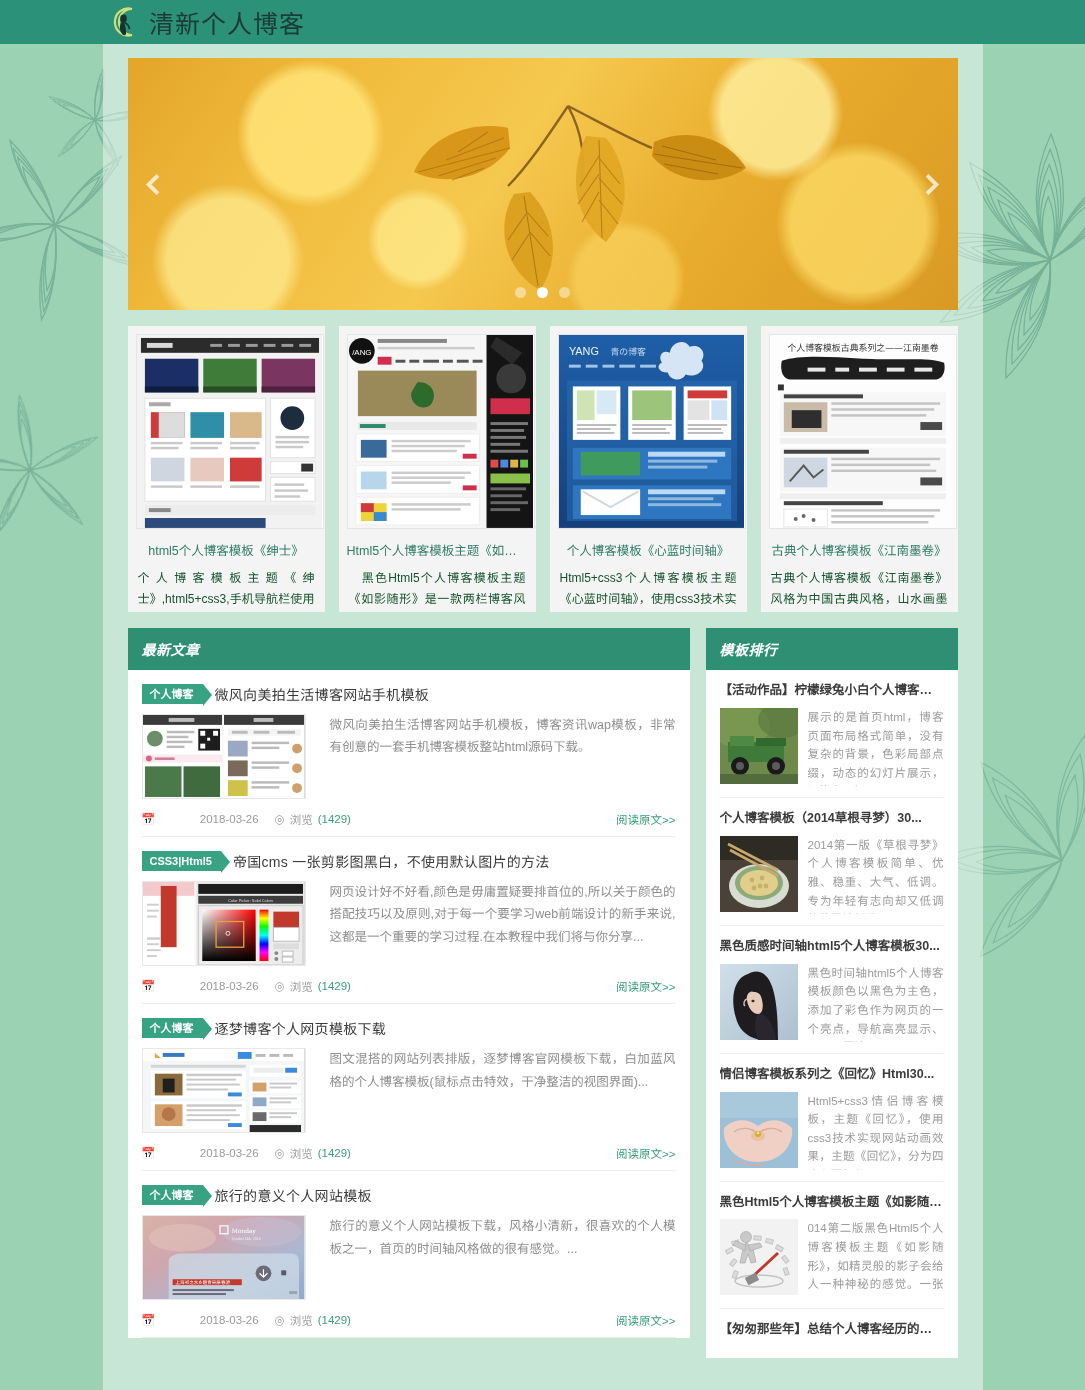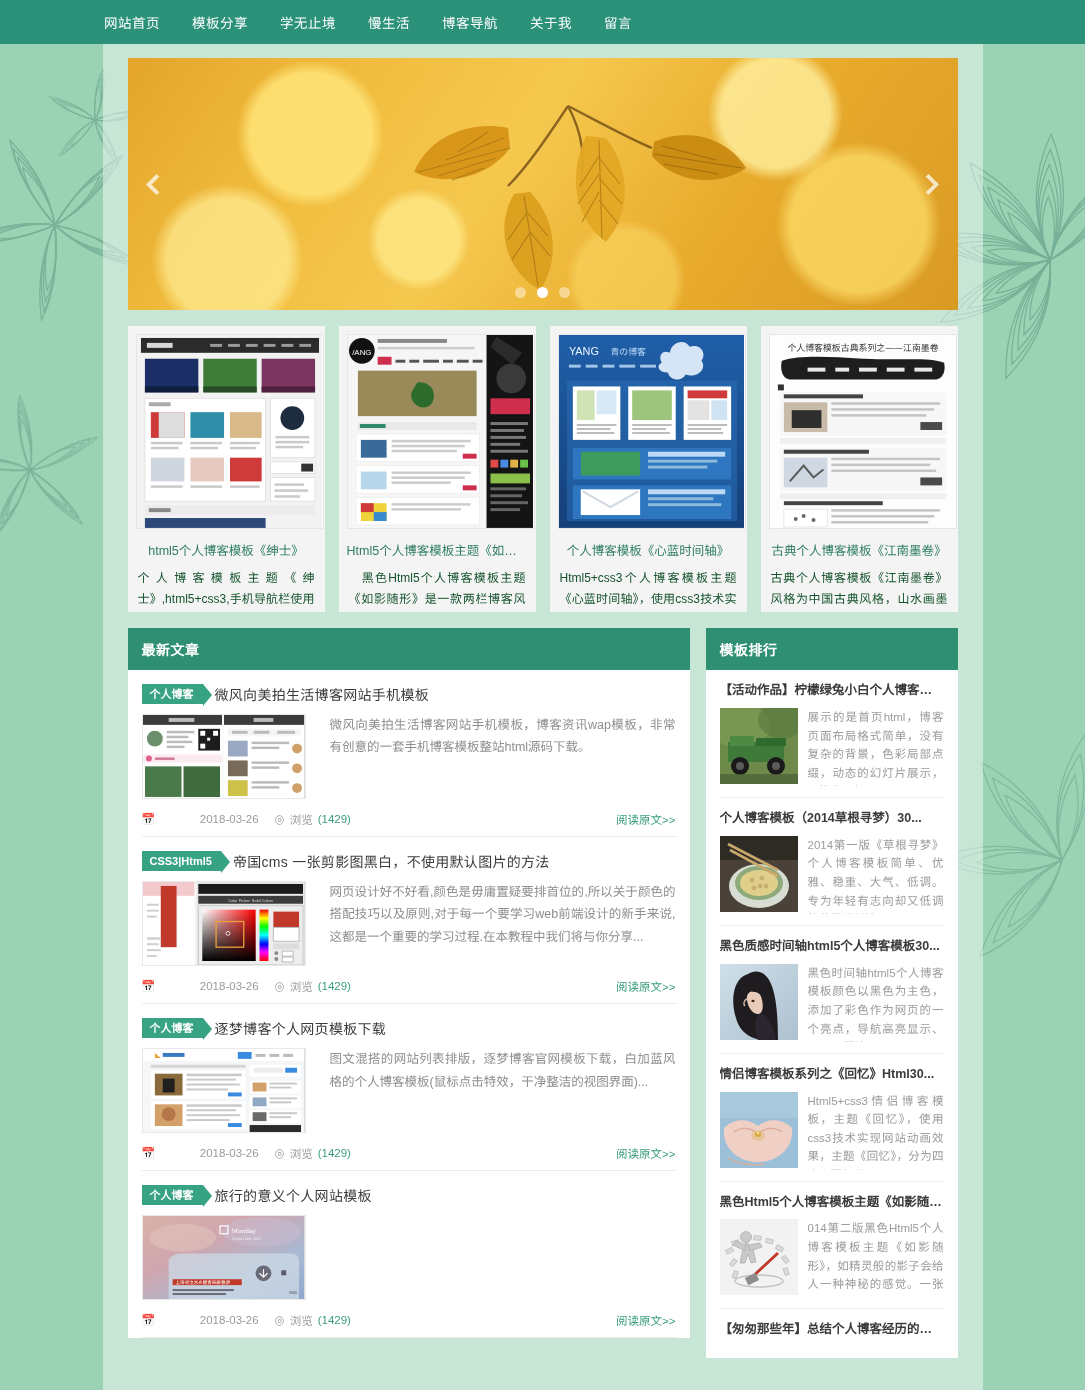--- a/index.html
+++ b/index.html
@@ -109,21 +109,21 @@
     padding:0 2px; overflow:hidden;
   }
 
   
   .lower{ width:830px; margin:16px auto 0; display:flex; gap:16px; }
   .col-main{ width:562px; }
   .col-side{ width:252px; }
 
   .panel-head{
     background:#2f8f72; color:#fff; font-size:14px; font-weight:bold;
-    padding:11px 14px; letter-spacing:.5px;
+    padding:11px 14px; letter-spacing:.5px;font-style:italic;
   }
   .panel-body{ background:#fff; padding:0 14px; }
 
   
   .article{ padding:14px 0 9px; border-bottom:1px solid #ececec; }
   .art-head{ display:flex; align-items:center; gap:12px; }
   .tag{
     position:relative; background:#38a383; color:#fff;
     font-size:11px; font-weight:bold; padding:4px 9px 4px 8px;
     line-height:1.1; white-space:nowrap;
@@ -272,29 +272,31 @@
         <path d="M0,0 C -28,-26 -64,-42 -108,-40 C -80,-11 -40,4 0,0 Z"></path>
         <path d="M0,0 C -24,-21 -55,-35 -92,-33 C -68,-9 -34,3 0,0 Z"></path>
         <path d="M0,0 C -20,-16 -44,-27 -74,-25 C -54,-7 -27,2 0,0 Z"></path>
       </g>
   </g>
 </svg>
 
 <div class="wrapframe"></div>
 
 <header class="topbar">
-  <nav class="nav">
-    <a href="#">网站首页</a>
-    <a href="#">模板分享</a>
-    <a href="#">学无止境</a>
-    <a href="#">慢生活</a>
-    <a href="#">博客导航</a>
-    <a href="#">关于我</a>
-    <a href="#">留言</a>
-  </nav>
+  <div class="brand">
+    <span class="logo-moon">
+      <svg width="34" height="34" viewBox="0 0 34 34">
+        <path d="M24 4 A13.5 13.5 0 1 0 24 30 A11.5 11.5 0 1 1 24 4 Z" fill="none" stroke="#cfe07a" stroke-width="2.2"></path>
+        <ellipse cx="15.5" cy="13.5" rx="3.3" ry="3.9" fill="#16332f"></ellipse>
+        <path d="M14 17 C 11 20, 11.5 25, 13.5 28 C 15 30.5, 17 31, 18 29 C 18.5 25, 17 20, 16 17 Z" fill="#16332f"></path>
+        <path d="M16.5 17.5 C 19 18.5, 21 21, 21.5 24" stroke="#16332f" stroke-width="1.7" fill="none"></path>
+      </svg>
+    </span>
+    <span class="brand-text">清新个人博客</span>
+  </div>
 </header>
 
 <div class="container">
 
   <section class="carousel">
     <div class="slide">
       <svg class="leafgrp" width="470" height="226" viewBox="0 0 470 226">
         <g stroke="#7a5418" stroke-width="2.4" fill="none" opacity=".85">
           <path d="M250 30 C 230 60, 210 90, 190 110"></path>
           <path d="M250 30 C 265 58, 268 86, 262 112"></path>
@@ -874,20 +876,21 @@
                 <rect x="140" y="55" width="5" height="5" fill="#5a5a66"></rect>
                 <rect x="30" y="64" width="70" height="6" fill="#c0392b"></rect>
                 <text x="33" y="69" font-size="4.6" fill="#fff" font-family="Liberation Sans, sans-serif">上海祁之水乡趣青采原春游</text>
                 <g fill="#6a6a78">
                     <rect x="30" y="74" width="62" height="2"></rect>
                     <rect x="30" y="78" width="54" height="2"></rect>
                   </g>
                 <rect x="148" y="76" width="8" height="3" fill="#9aa4b0"></rect>
               </svg>
             </div>
+            <div class="art-desc">旅行的意义个人网站模板下载，风格小清新，很喜欢的个人模板之一，首页的时间轴风格做的很有感觉。...</div>
           </div>
           <div class="art-meta">
             <span class="ico">📅</span>
             <span class="date">2018-03-26</span>
             <span class="ico">◎</span>
             <span>浏览</span>
             <span class="views-num" style="margin-left:5px">(1429)</span>
             <a class="art-more" href="#">阅读原文&gt;&gt;</a>
           </div>
         </article>

